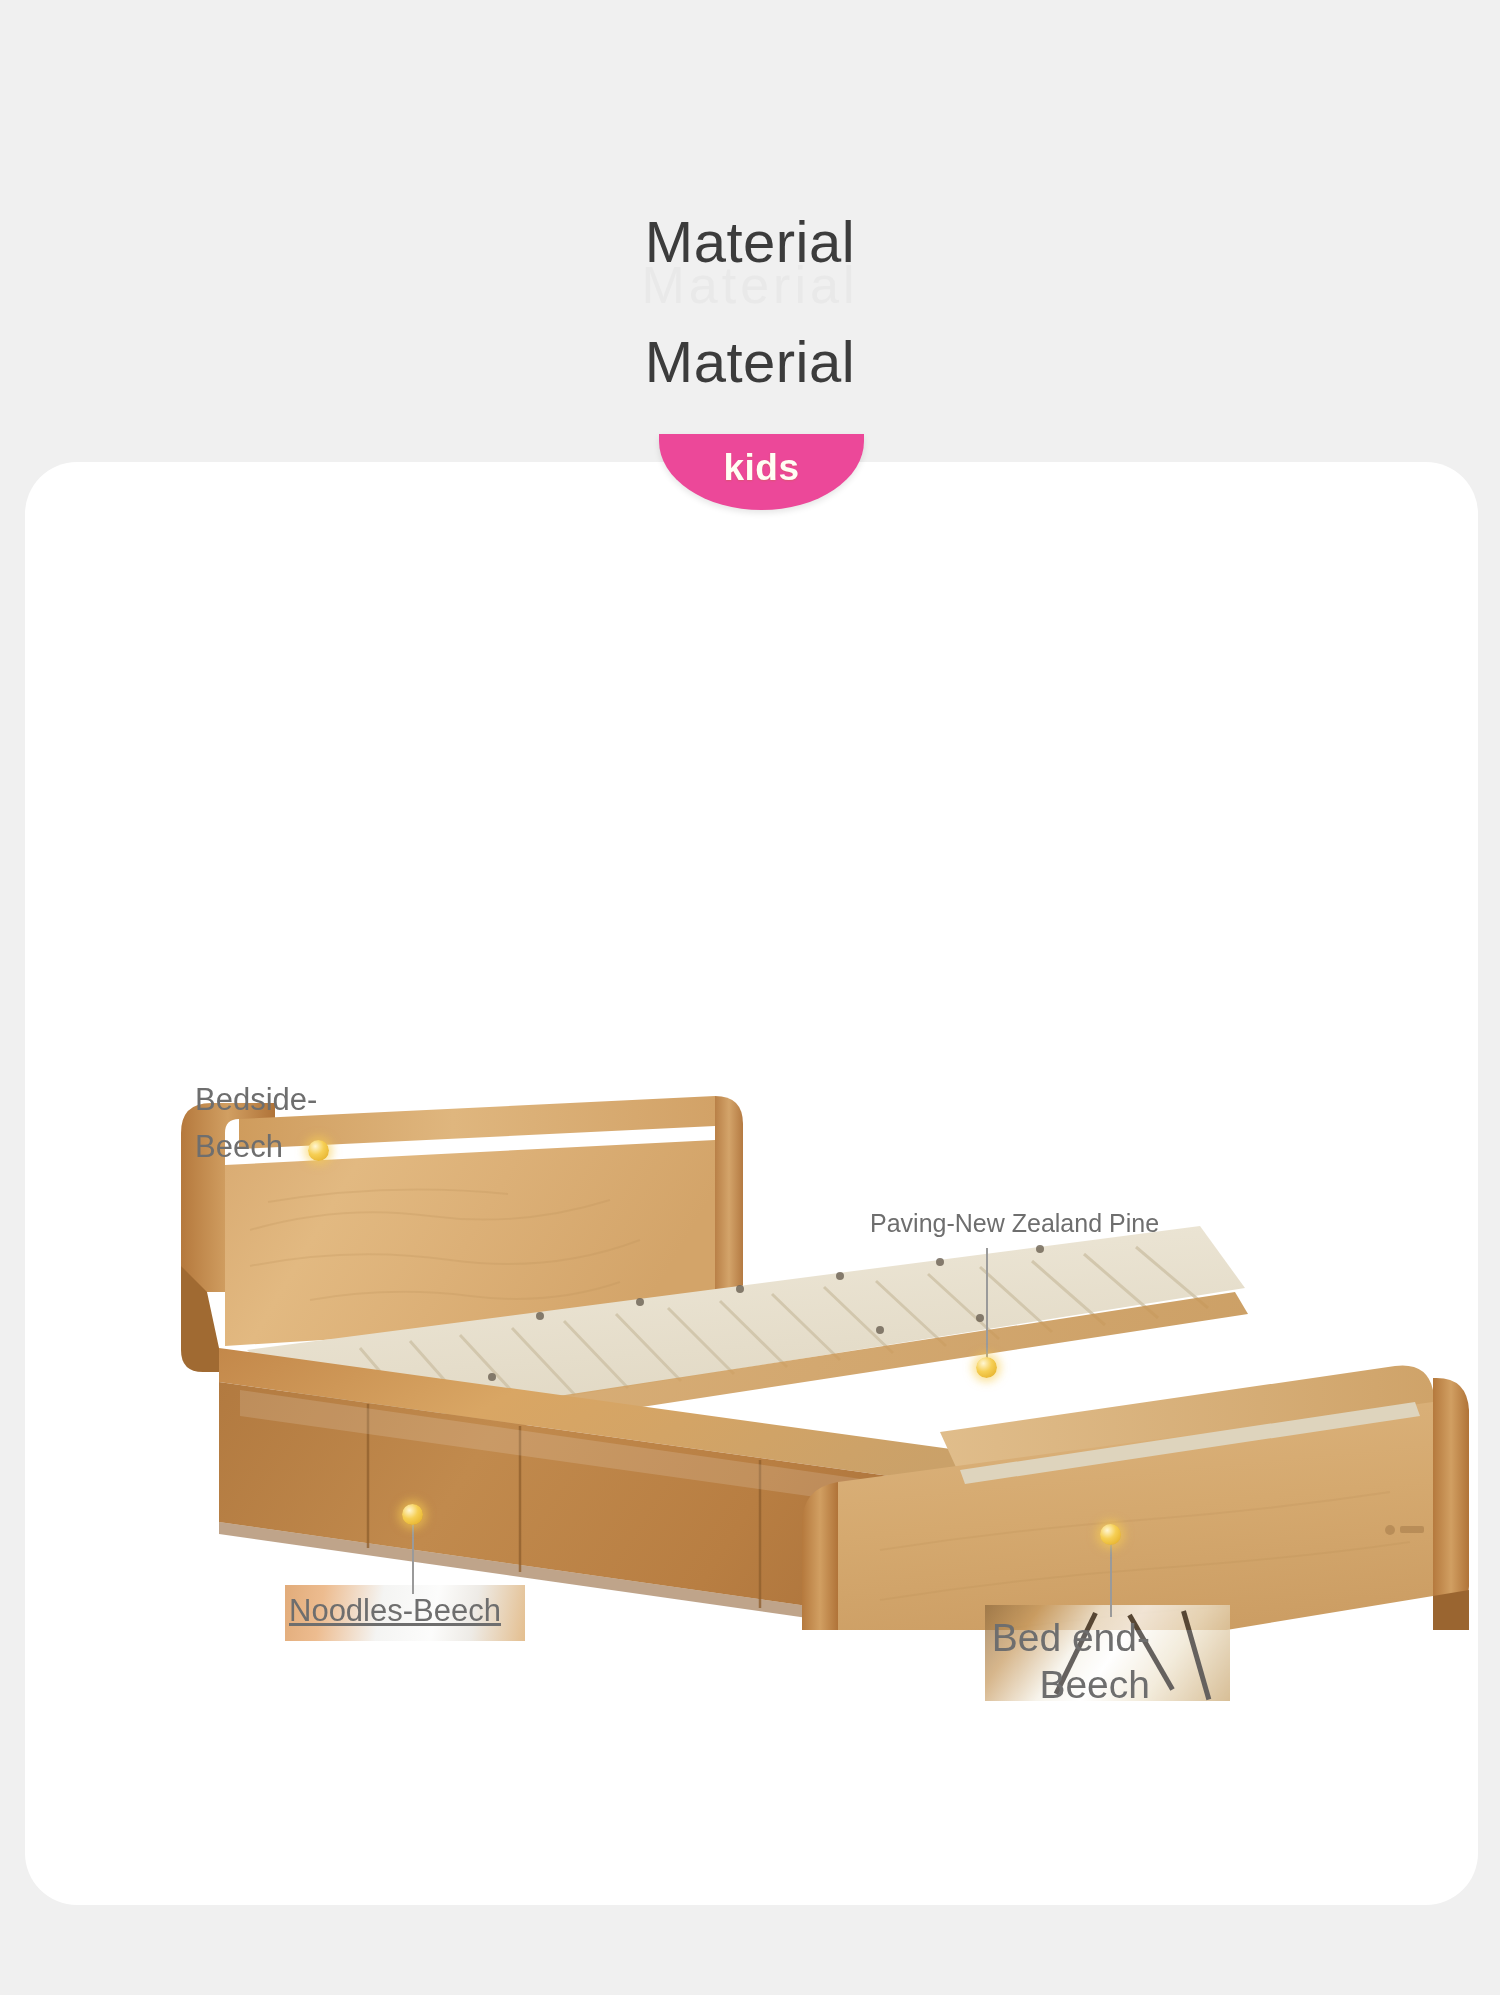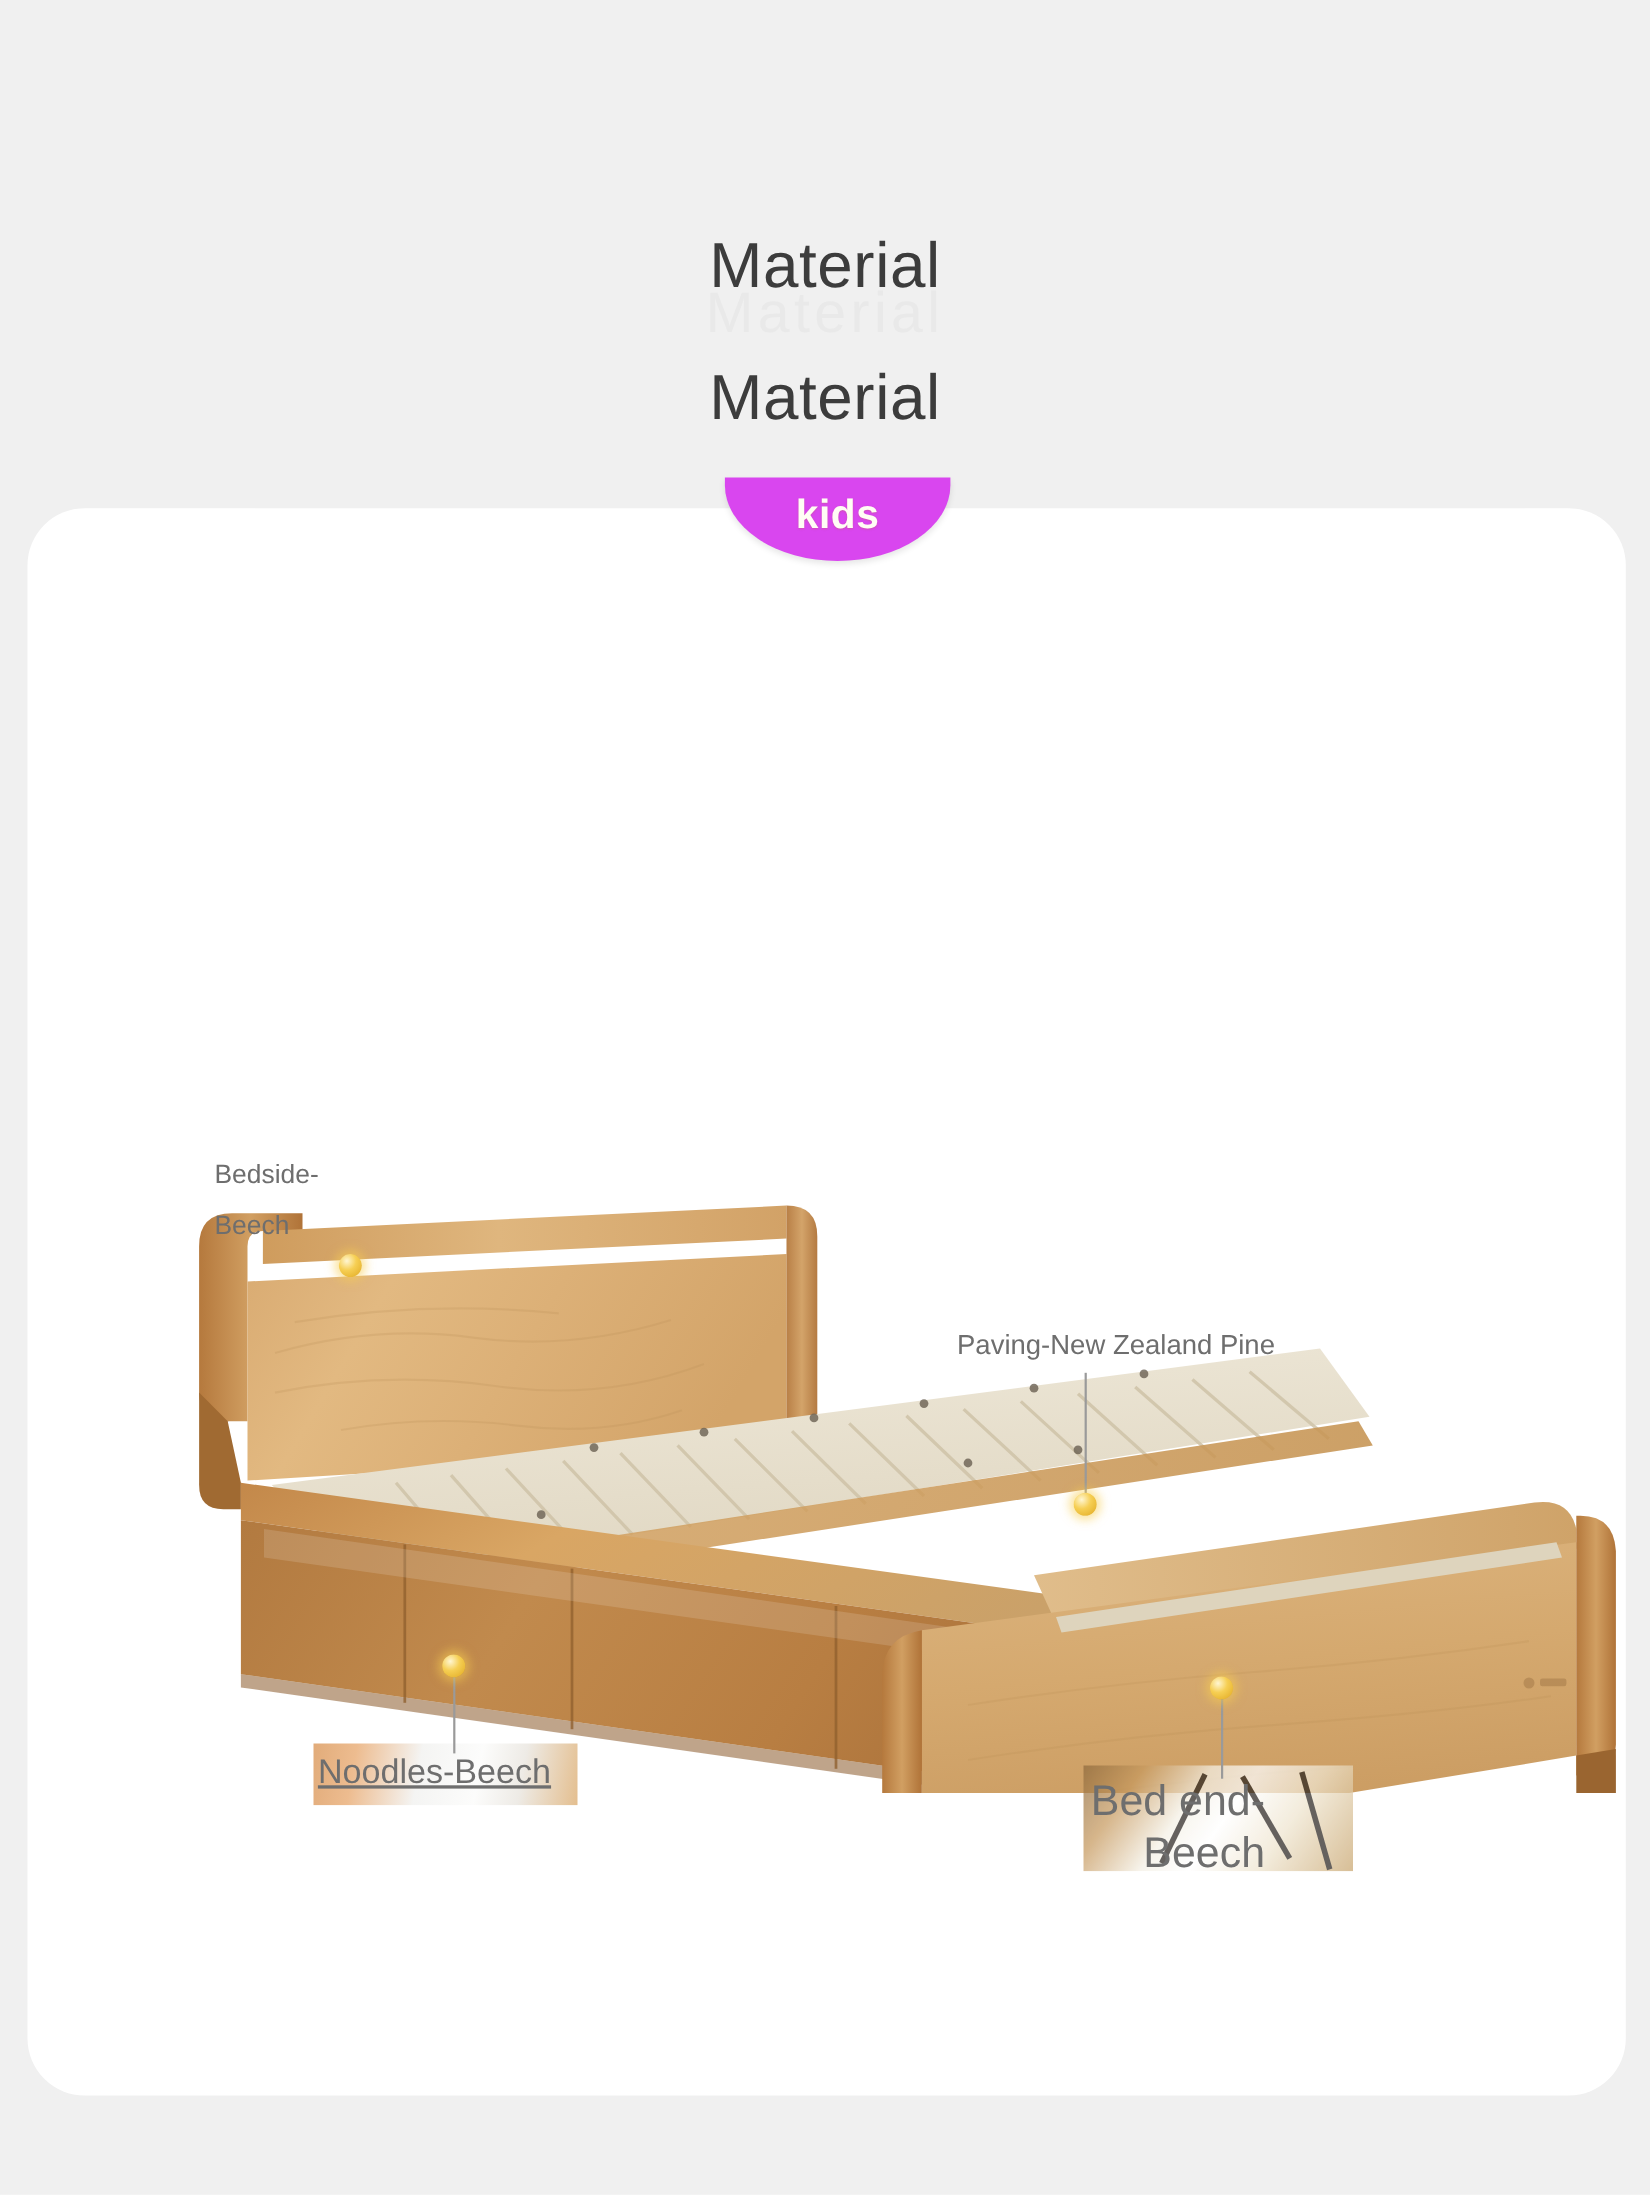--- a/index.html
+++ b/index.html
@@ -50,21 +50,21 @@
     user-select: none;
   }
 
   
   .kids-badge {
     position: absolute;
     left: 659px;
     top: 434px;
     width: 205px;
     height: 76px;
-    background: #d946ef;
+    background: #ec4899;
     border-radius: 0 0 110px 110px / 0 0 74px 74px;
     box-shadow: 0 3px 6px rgba(0,0,0,0.10);
     z-index: 30;
     display: flex;
     align-items: center;
     justify-content: center;
   }
   .kids-badge-text {
     color: #fffdf4;
     font-size: 37px;
@@ -97,22 +97,22 @@
   .spec-aux      { left: 78px;  top: 735px;  font-size: 26px; }
   .spec-paulownia{ left: 208px; top: 810px;  font-size: 28px; }
 
   
   .callout {
     position: absolute;
     color: #6e6e6e;
     z-index: 26;
   }
   .callout-bedside {
-    left: 195px; top: 1044px;
-    font-size: 24px;
+    left: 195px; top: 1076px;
+    font-size: 31px;
     line-height: 47px;
     width: 200px;
   }
   .callout-paving {
     left: 822px; top: 1209px;
     font-size: 25px;
     white-space: nowrap;
     margin-left: 48px;
   }
   .callout-noodles {

